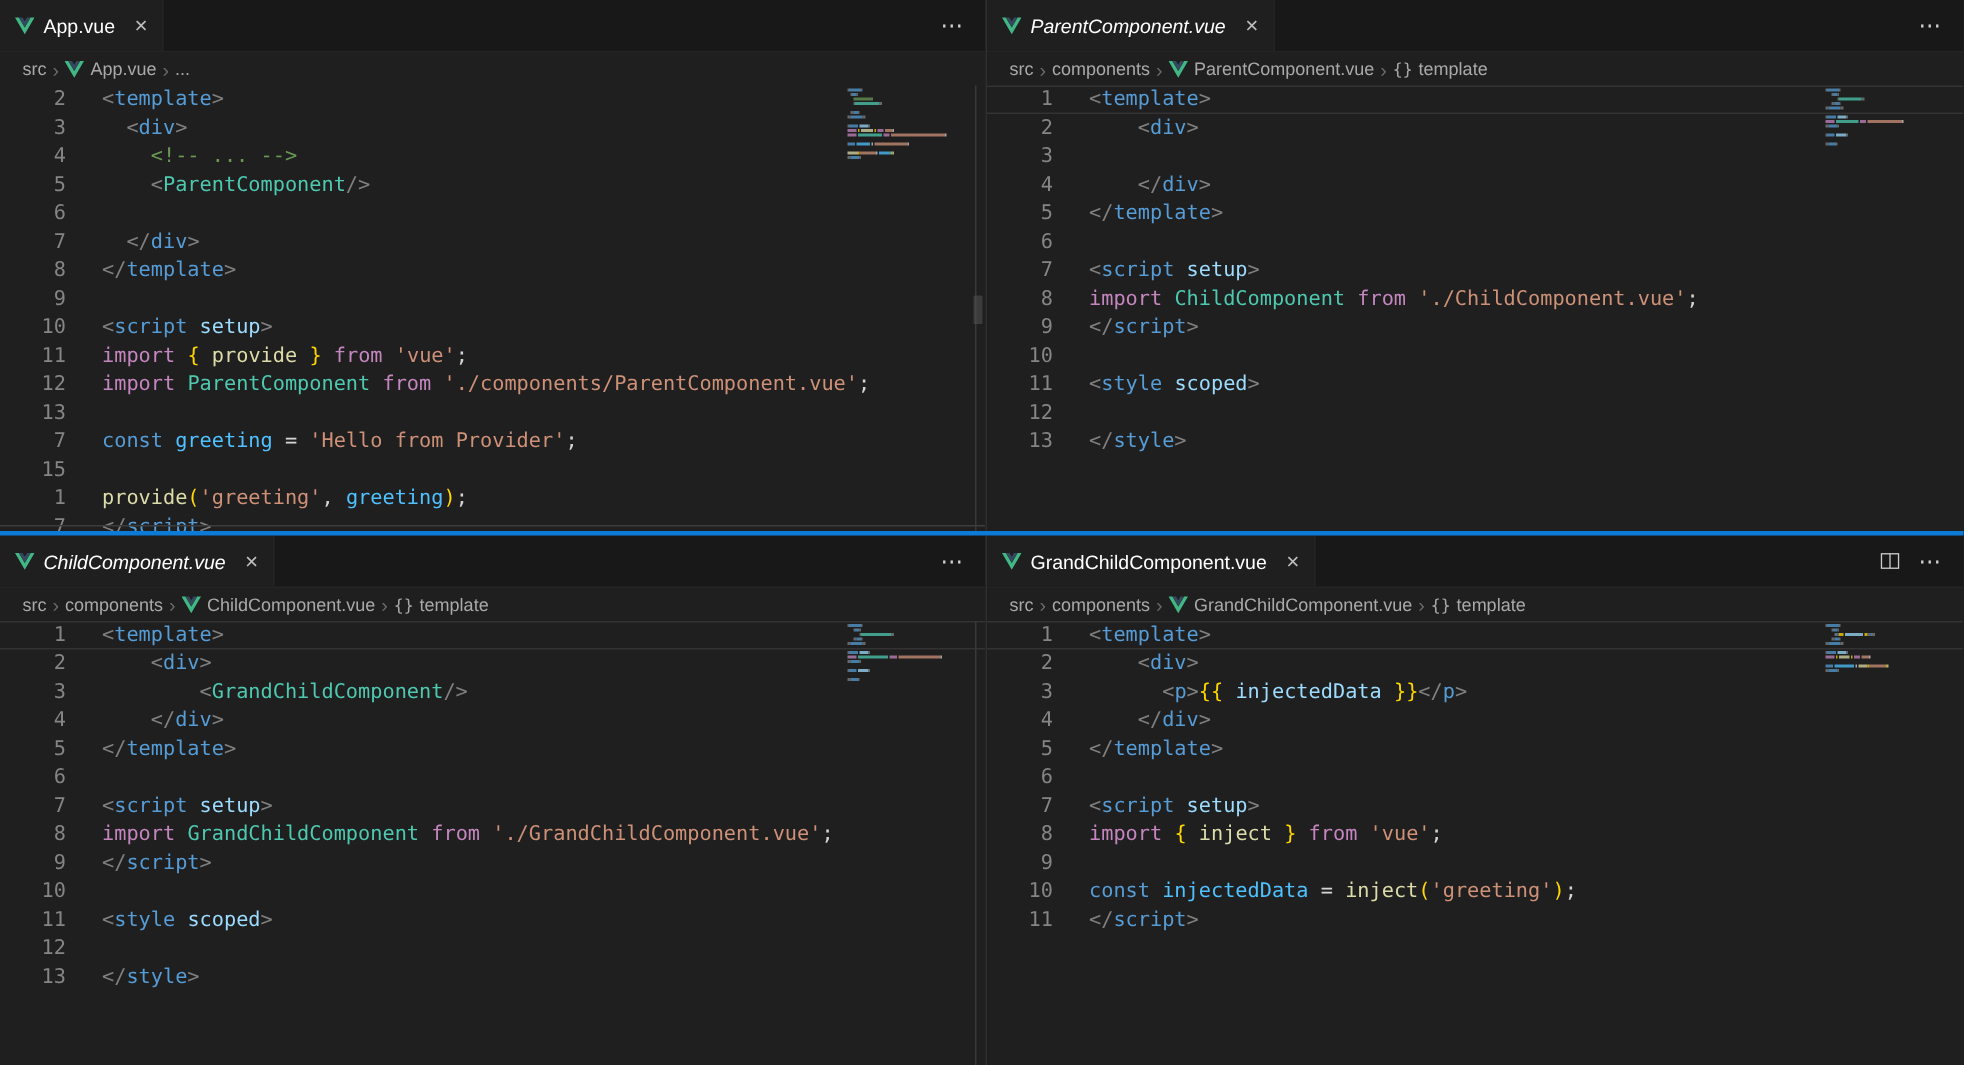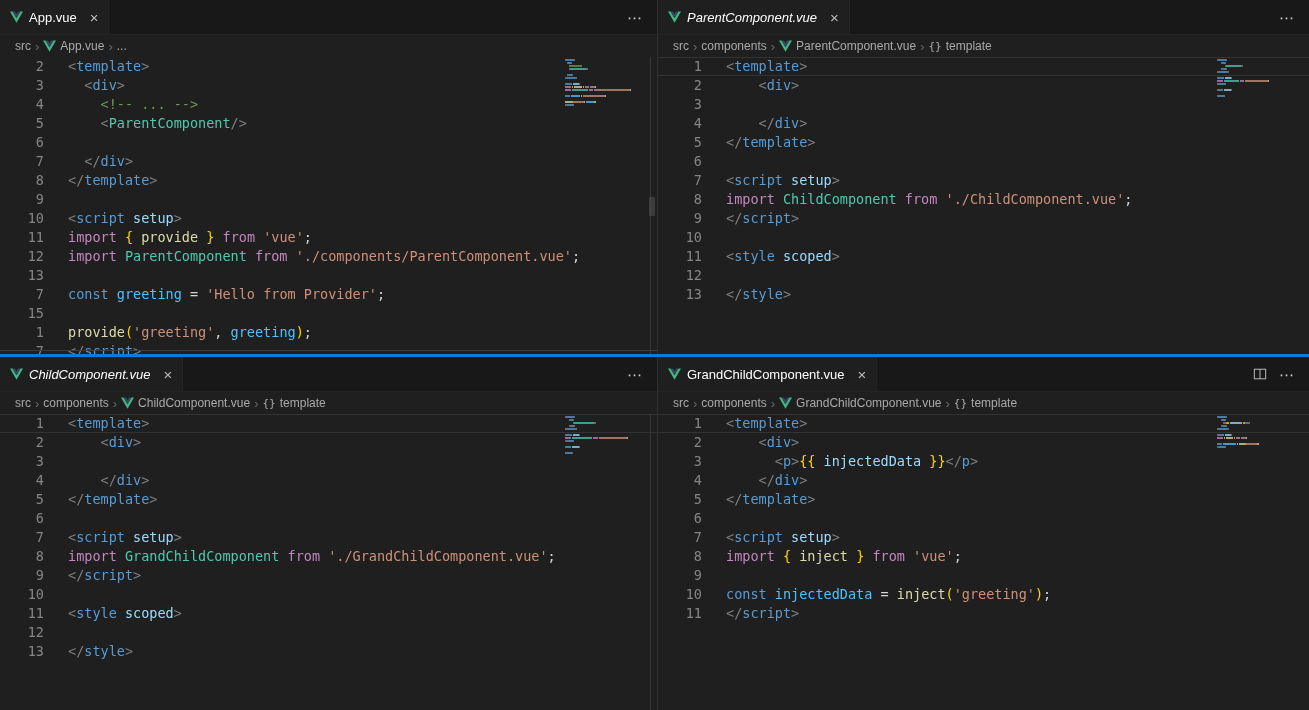--- a/index.html
+++ b/index.html
@@ -468,20 +468,21 @@
         <div class="line current">
           <span class="gutter">1</span>
           <span class="lcontent"><span style="color: rgb(128, 128, 128);">&lt;</span><span style="color: rgb(86, 156, 214);">template</span><span style="color: rgb(128, 128, 128);">&gt;</span></span>
         </div>
         <div class="line">
           <span class="gutter">2</span>
           <span class="lcontent"><span style="color: rgb(212, 212, 212);">    </span><span style="color: rgb(128, 128, 128);">&lt;</span><span style="color: rgb(86, 156, 214);">div</span><span style="color: rgb(128, 128, 128);">&gt;</span></span>
         </div>
         <div class="line">
           <span class="gutter">3</span>
+          <span class="lcontent"><span style="color: rgb(212, 212, 212);">        </span><span style="color: rgb(128, 128, 128);">&lt;</span><span style="color: rgb(78, 201, 176);">GrandChildComponent</span><span style="color: rgb(128, 128, 128);">/&gt;</span></span>
         </div>
         <div class="line">
           <span class="gutter">4</span>
           <span class="lcontent"><span style="color: rgb(212, 212, 212);">    </span><span style="color: rgb(128, 128, 128);">&lt;/</span><span style="color: rgb(86, 156, 214);">div</span><span style="color: rgb(128, 128, 128);">&gt;</span></span>
         </div>
         <div class="line">
           <span class="gutter">5</span>
           <span class="lcontent"><span style="color: rgb(128, 128, 128);">&lt;/</span><span style="color: rgb(86, 156, 214);">template</span><span style="color: rgb(128, 128, 128);">&gt;</span></span>
         </div>
         <div class="line">

